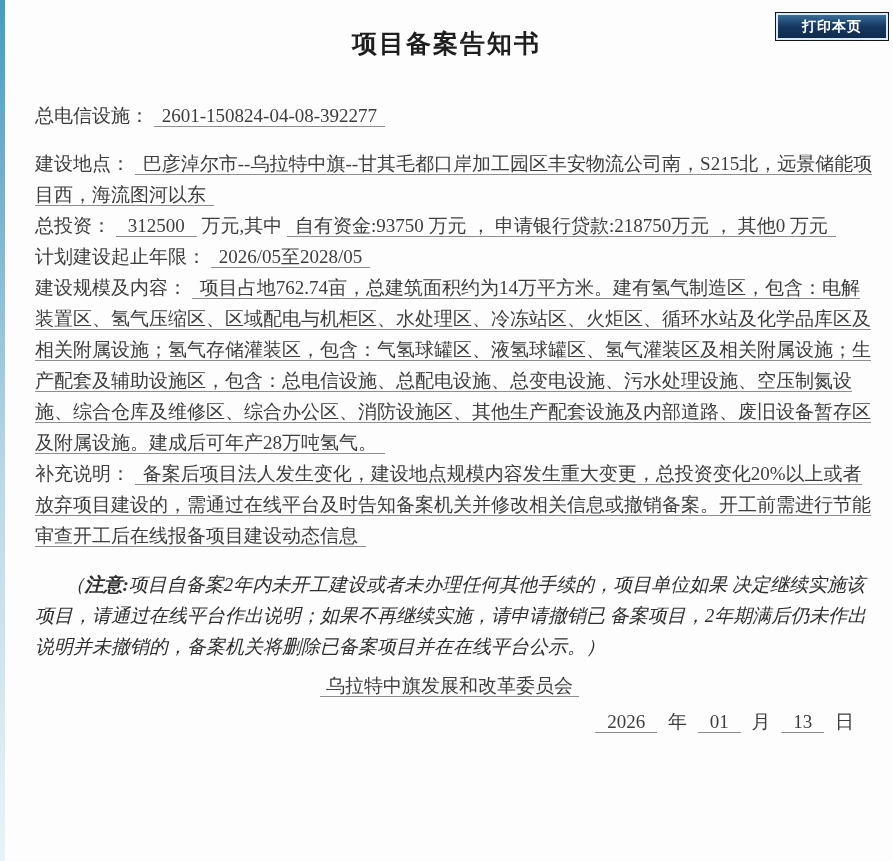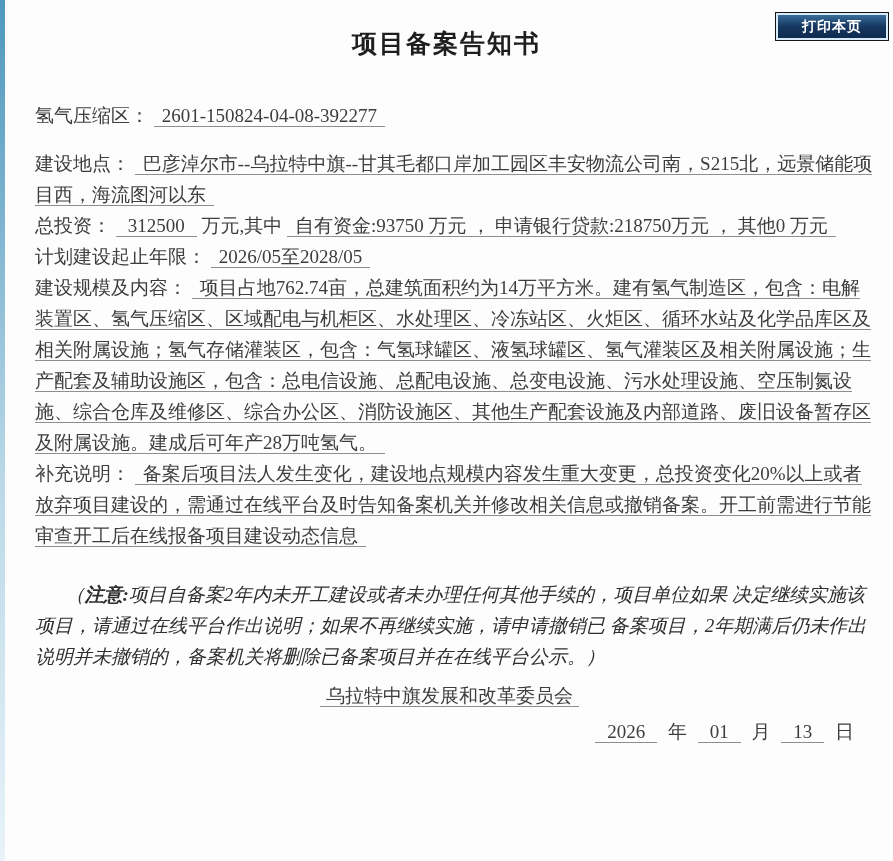--- a/index.html
+++ b/index.html
@@ -44,21 +44,21 @@
   }
   p { margin: 0; }
   .u {
     border-bottom: 1px solid #8e8e8e;
     padding: 0 8px;
   }
   .u-tight { border-bottom: 1px solid #8e8e8e; padding: 0 12px; }
   .indent { text-indent: 2em; }
   .gap-md { margin-top: 17px; }
   .note {
-    margin-top: 28px;
+    margin-top: 18px;
     font-style: italic;
     color: #2e2e2e;
     text-indent: 1.6em;
   }
   .note b { font-style: italic; }
   .sig { text-align: center; margin: 8px 12px 0 0; }
   .sig-agency { border-bottom: 1px solid #8e8e8e; padding: 0 6px; }
   .date-line { text-align: right; margin: 5px 22px 0 0; }
   .date-line .u-tight { margin: 0 6px; }
 </style>
@@ -66,21 +66,21 @@
 <body>
 
 <div class="leftbar"></div>
 
 <button class="print-btn">打印本页</button>
 
 <h1 class="title">项目备案告知书</h1>
 
 <div class="content">
 
-  <p><span>氢气压缩区：</span> <span class="u">2601-150824-04-08-392277</span></p>
+  <p><span>总电信设施：</span> <span class="u">2601-150824-04-08-392277</span></p>
 
 
 
   <p class="gap-md"><span>建设地点：</span> <span class="u">巴彦淖尔市--乌拉特中旗--甘其毛都口岸加工园区丰安物流公司南，S215北，远景储能项目西，海流图河以东</span></p>
 
   <p><span>总投资：</span> <span class="u-tight">312500</span> <span>万元,其中</span> <span class="u">自有资金:93750 万元 ， 申请银行贷款:218750万元 ， 其他0 万元</span></p>
 
   <p><span>计划建设起止年限：</span> <span class="u">2026/05至2028/05</span></p>
 
   <p><span>建设规模及内容：</span> <span class="u">项目占地762.74亩，总建筑面积约为14万平方米。建有氢气制造区，包含：电解装置区、氢气压缩区、区域配电与机柜区、水处理区、冷冻站区、火炬区、循环水站及化学品库区及相关附属设施；氢气存储灌装区，包含：气氢球罐区、液氢球罐区、氢气灌装区及相关附属设施；生产配套及辅助设施区，包含：总电信设施、总配电设施、总变电设施、污水处理设施、空压制氮设施、综合仓库及维修区、综合办公区、消防设施区、其他生产配套设施及内部道路、废旧设备暂存区及附属设施。建成后可年产28万吨氢气。</span></p>

